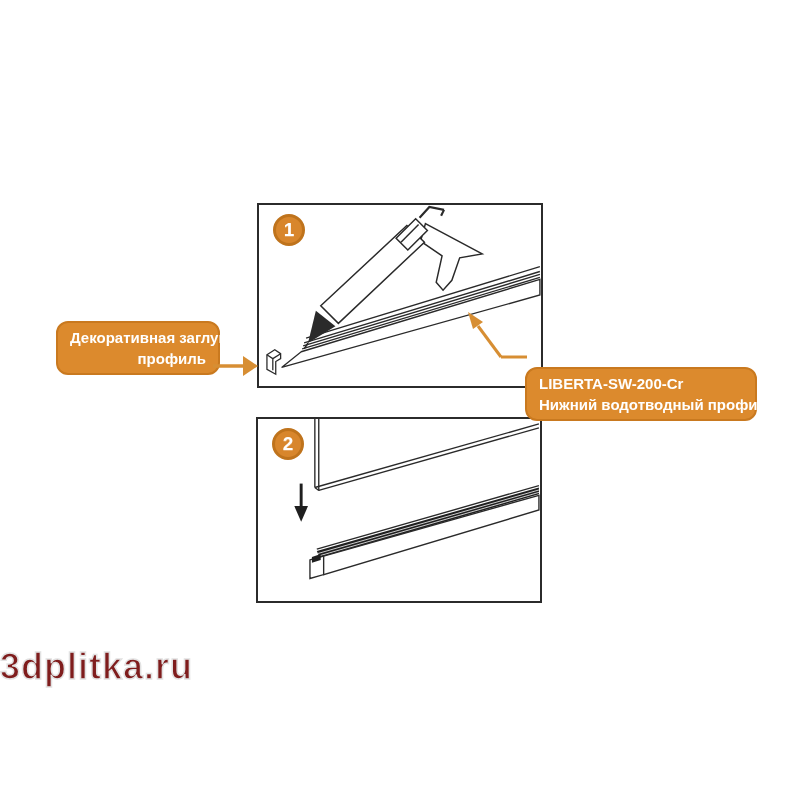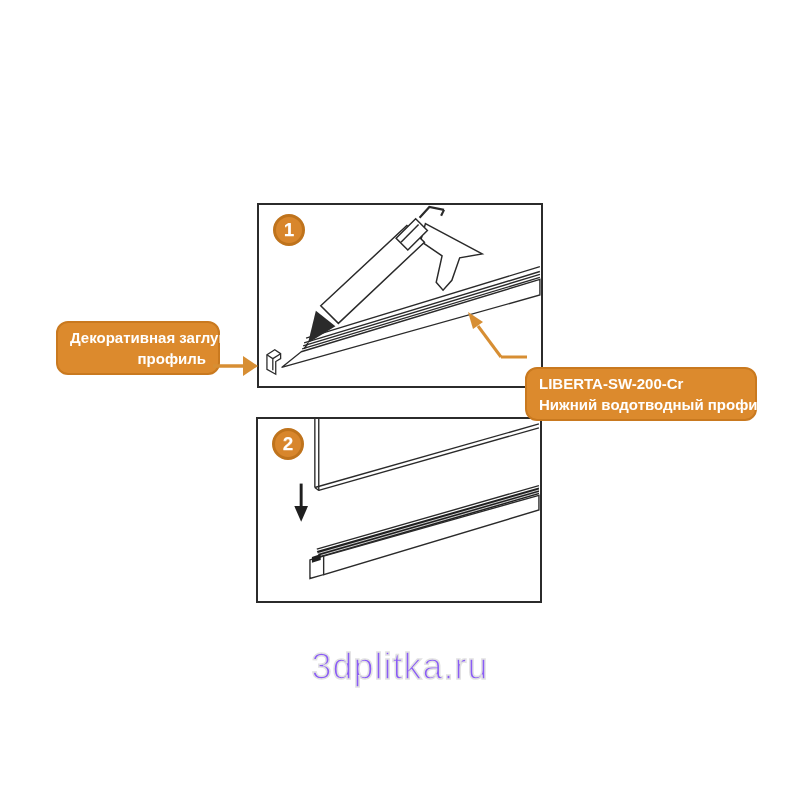--- a/index.html
+++ b/index.html
@@ -45,25 +45,25 @@
     white-space:nowrap;
   }
   .callout-left  { left:20px;  top:321px; width:164px; text-align:right;margin-left:36px; }
   .callout-right { left:525px; top:322px; width:232px; text-align:left;margin-top:45px; }
   .arrow-svg { position:absolute; overflow:visible; }
   .arrow-left  { left:213px; top:353px; width:46px; height:26px; }
   .arrow-right { left:463px; top:308px; width:70px; height:56px; }
   .watermark {
     position:absolute;
     left:0; right:0; top:646px;
-    text-align:center;
-    font-weight:normal;
+    text-align:left;
+    font-weight:bold;
     font-size:36px;
     letter-spacing:1px;
-    color:#8b5cf6;
+    color:#7f1d1d;
     -webkit-text-stroke:1.5px #e2e2e2;
   }
 </style>
 </head>
 <body>
 
 <div class="panel panel-1">
   <svg viewBox="0 0 286 185">
 
     <g stroke="#2a2a2a" stroke-width="1.4" fill="none">

